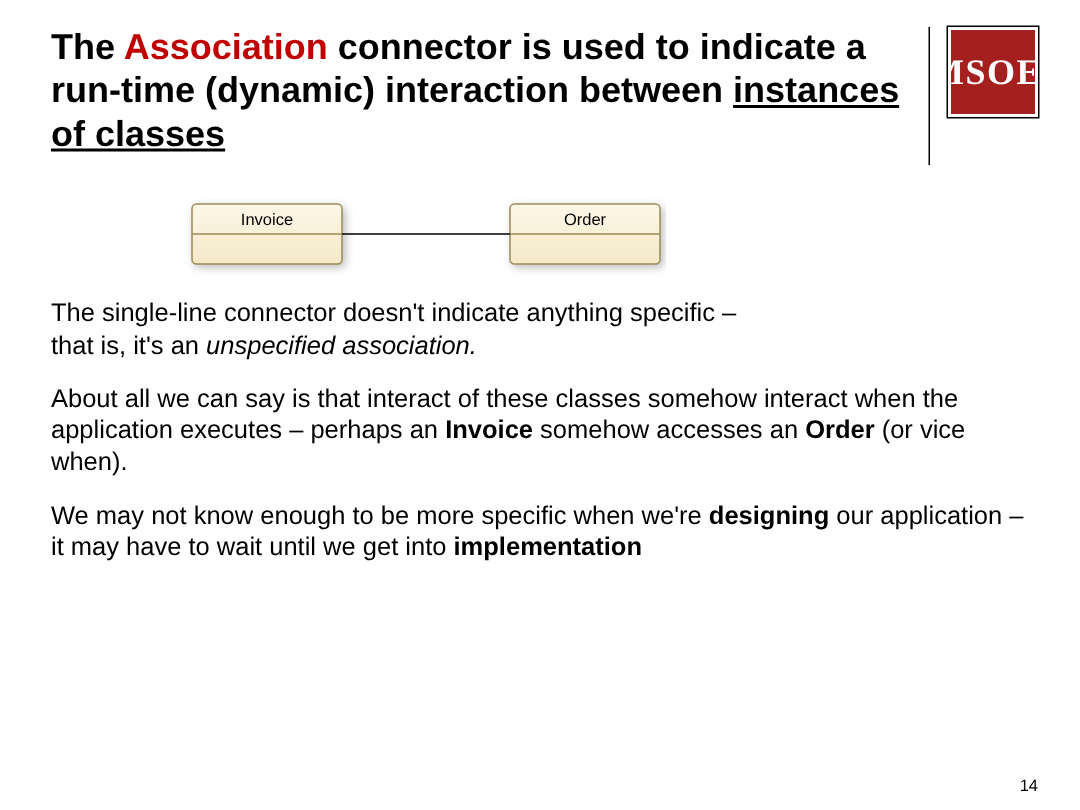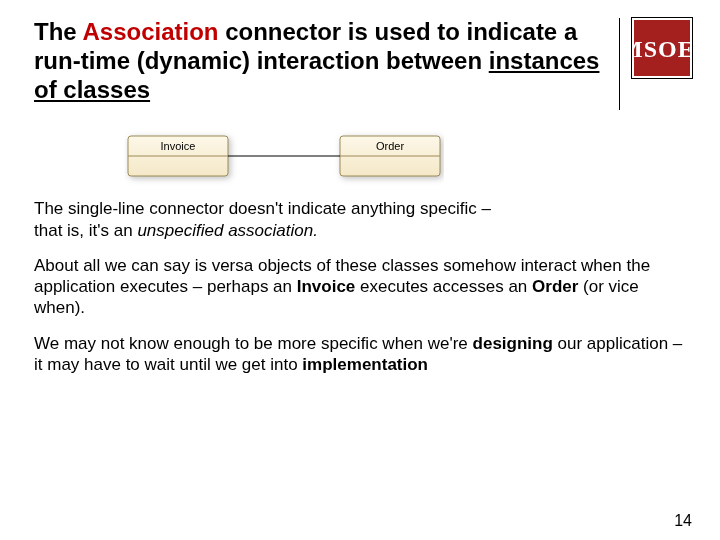--- a/index.html
+++ b/index.html
@@ -87,21 +87,21 @@
     left: 0;
     right: 0;
     display: flex;
     justify-content: center;
     font-size: 11px;
   }
   .pagenum {
     position: absolute;
     bottom: 10px;
     right: 28px;
-    font-size: 16px;
+    font-size: 11px;
   }
 </style>
 </head>
 <body>
 
 <div class="slide">
 
   <div class="header">
     <div class="title-block">
       <div class="title">
@@ -134,21 +134,21 @@
 
       <line x1="104" y1="28" x2="216" y2="28" stroke="#000" stroke-width="1"></line>
     </svg>
   </div>
 
   <div class="para narrow">
     <span>The single-line connector doesn't indicate anything specific – that is, it's an </span><span class="i">unspecified association.</span><span></span>
   </div>
 
   <div class="para">
-    <span>About all we can say is versa objects of these classes somehow interact when the application executes – perhaps an </span><span class="b">Invoice</span><span> executes accesses  an </span><span class="b">Order</span><span> (or vice when).</span>
+    <span>About all we can say is that interact of these classes somehow interact when the application executes – perhaps an </span><span class="b">Invoice</span><span> somehow accesses  an </span><span class="b">Order</span><span> (or vice when).</span>
   </div>
 
 
   <div class="para">
     <span>We may not know enough to be more specific when we're </span><span class="b">designing</span><span> our application – it may have to wait until we get into </span><span class="b">implementation</span>
   </div>
 
   <div class="pagenum">14</div>
 
 </div>

